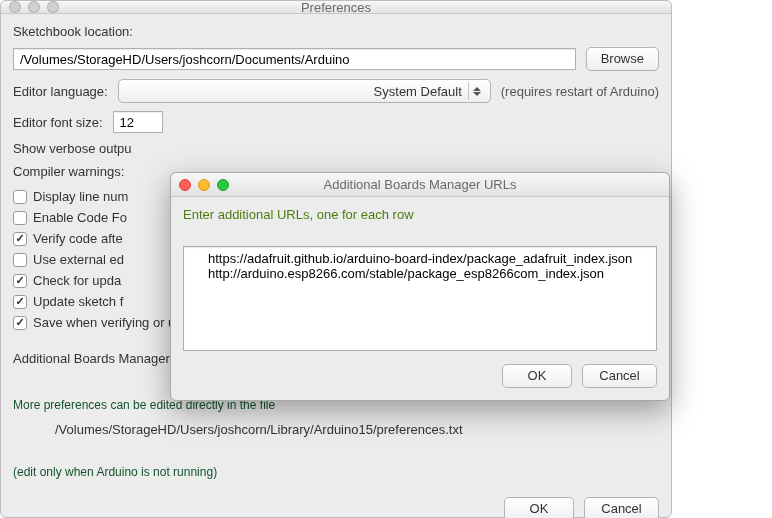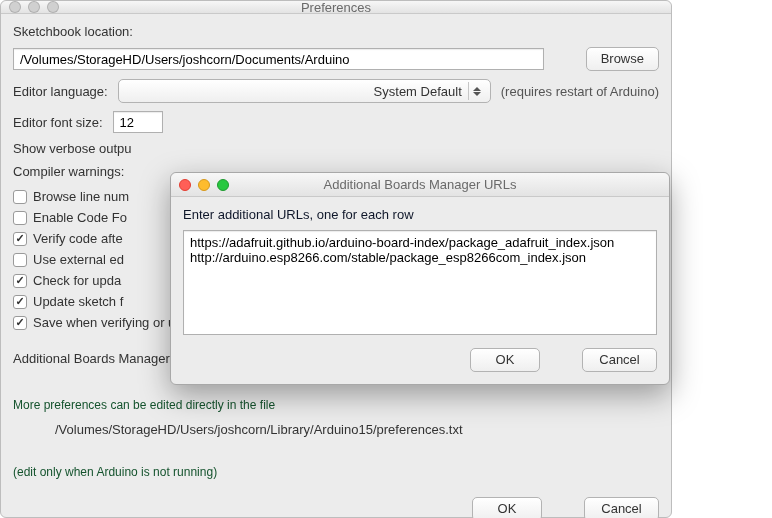--- a/index.html
+++ b/index.html
@@ -77,21 +77,20 @@
     height: 24px;
     padding: 0 14px;
     border: 1px solid #b3b3b3;
     border-radius: 5px;
     background: linear-gradient(#ffffff,#efefef);
     font-size: 13px;
     color: #333;
     line-height: 22px;
     box-shadow: 0 1px 0 rgba(255,255,255,.6) inset;
     cursor: default;
-    margin-left: 32px;
   }
   .select {
     flex: 1;
     height: 24px;
     border: 1px solid #b3b3b3;
     border-radius: 5px;
     background: linear-gradient(#ffffff,#efefef);
     padding: 0 28px 0 10px;
     display: flex;
     align-items: center;
@@ -195,27 +194,27 @@
   }
   .modal .titlebar {
     border-radius: 6px 6px 0 0;
   }
   .tl-red { background:#ff5f57; border-color:#e33e32;}
   .tl-yel { background:#febc2e; border-color:#d6981b;}
   .tl-grn { background:#28c840; border-color:#1f9a30;}
   .modal-body {
     padding: 10px 12px 12px 12px;
   }
-  .modal-body .hint { color:#0f172a; margin-bottom:8px;}
+  .modal-body .hint { color:#4d7c0f; margin-bottom:24px;}
   .textarea {
     width: 100%;
     height: 105px;
     background:#fff;
     border:1px solid #b0b0b0;
-    padding:4px 6px;
+    padding:4px 24px;
     font-size:13px;
     font-family: inherit;
     resize: none;
     box-shadow: inset 0 1px 1px rgba(0,0,0,.08);
     white-space: pre;
     overflow: auto;
   }
   .modal-btns {
     display:flex;
     justify-content:flex-end;
@@ -264,21 +263,21 @@
       <span class="label">Show verbose outpu</span>
     </div>
 
     <div class="row">
       <span class="label">Compiler warnings:</span>
     </div>
 
     <div class="checkbox-list">
       <div class="cb-row">
         <span class="cb"></span>
-        <span>Browse line num</span>
+        <span>Display line num</span>
       </div>
       <div class="cb-row">
         <span class="cb"></span>
         <span>Enable Code Fo</span>
       </div>
       <div class="cb-row">
         <span class="cb checked"></span>
         <span>Verify code afte</span>
       </div>
       <div class="cb-row">

